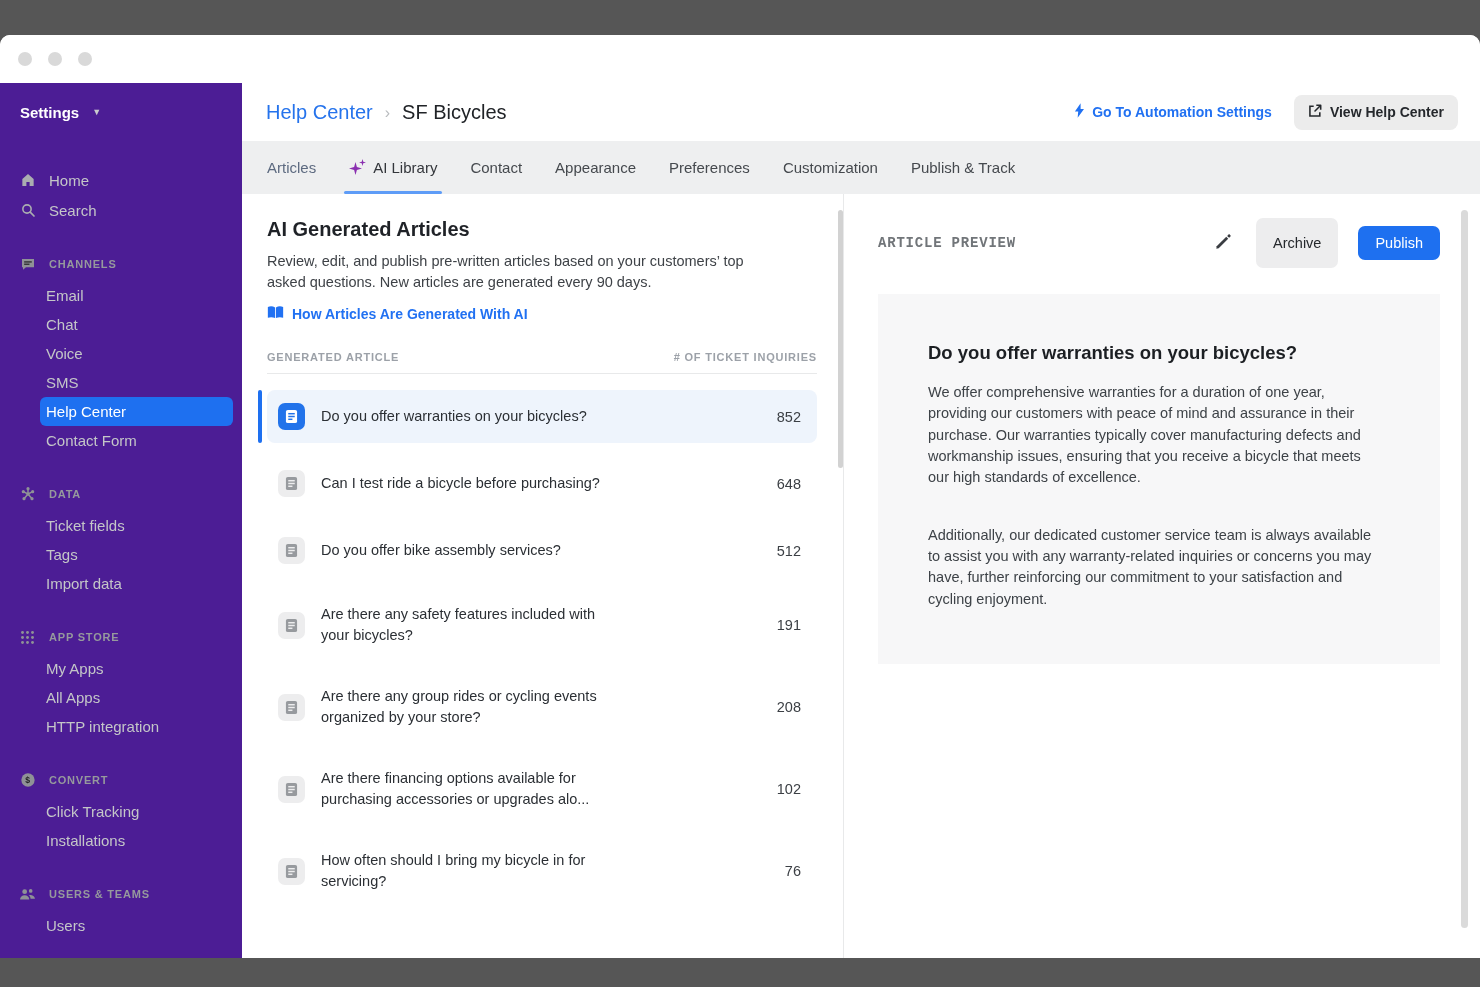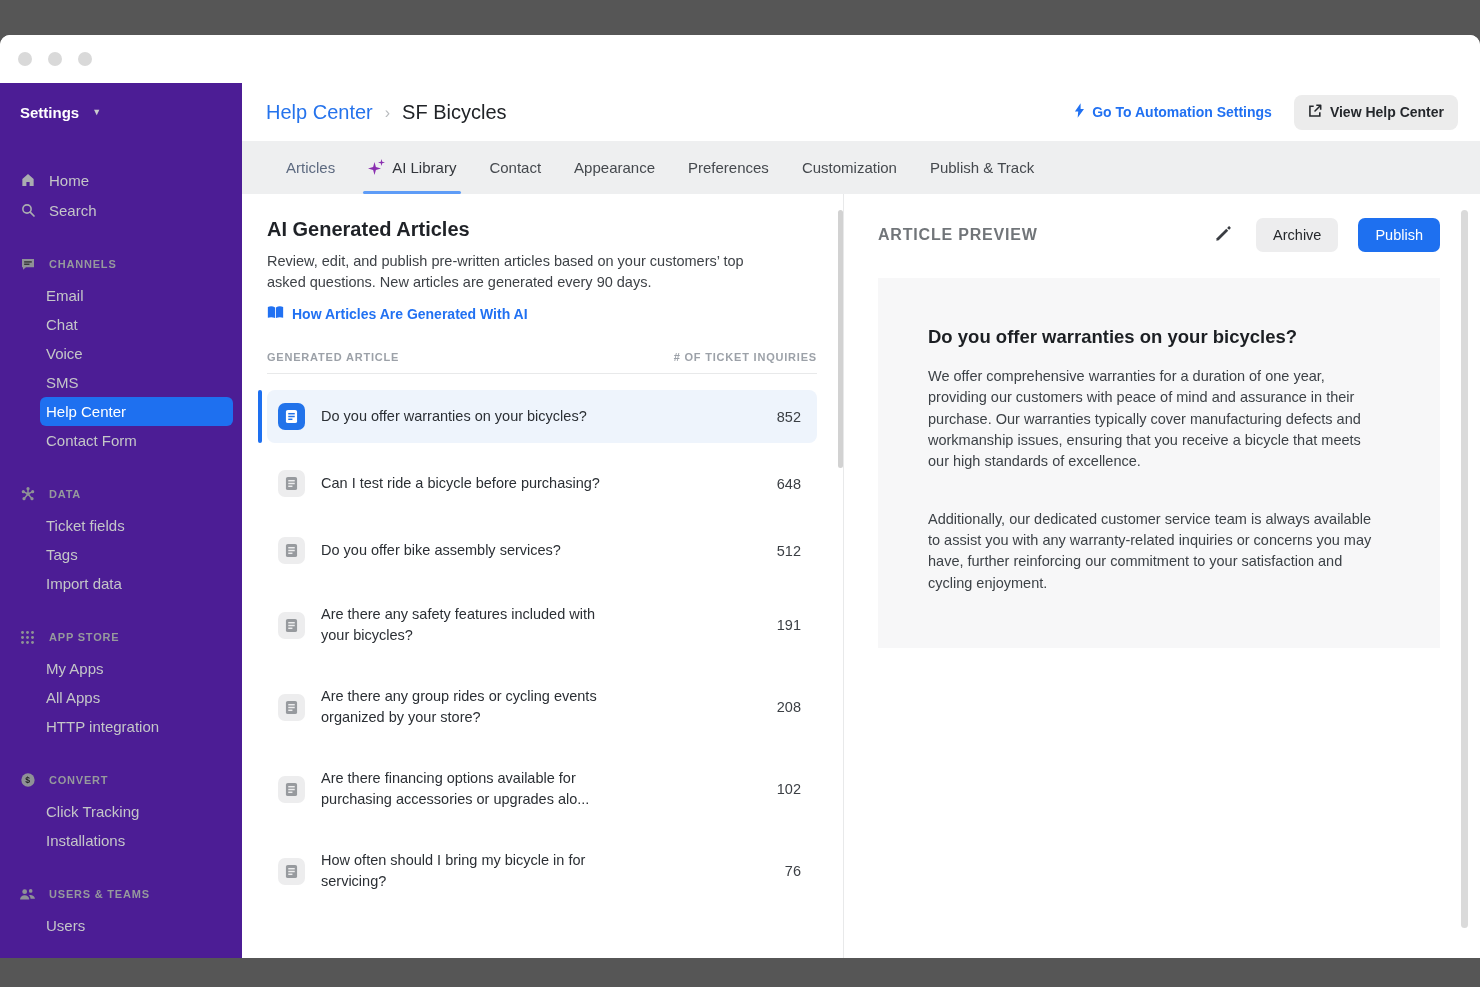--- a/index.html
+++ b/index.html
@@ -46,21 +46,21 @@
   .automation-link { display:flex; align-items:center; gap:7px; color:#2171f2; font-size:14px; font-weight:600; cursor:pointer; }
   .btn-gray {
     display:flex; align-items:center; gap:8px; background:#ececec; border:none; border-radius:8px;
     padding:9px 14px; font-size:14px; font-weight:600; color:#25282c; cursor:pointer;
     font-family:inherit;
   }
 
   
   .tabbar { height:53px; background:#eeeff0; display:flex; align-items:stretch; padding-left:25px; gap:33px; }
   .tab { display:flex; align-items:center; gap:7px; font-size:15px; color:#45494e; cursor:pointer; position:relative; }
-  .tab.muted { color:#5d6a80;margin-left:19px; }
+  .tab.muted { color:#5d6a80; }
   .tab.active { color:#33363b; }
   .tab.active::after { content:""; position:absolute; left:-5px; right:-5px; bottom:0; height:3px; border-radius:2px; background:#5e9cf7; }
 
   
   .main { flex:1; display:flex; min-height:0; }
   .list-panel { width:601px; flex-shrink:0; padding:24px 26px 0 25px; }
   .page-title { font-size:20px; font-weight:700; color:#1f2227; }
   .page-desc { margin-top:10px; font-size:14.5px; line-height:1.45; color:#3e4247; width:515px; }
   .how-link { margin-top:12px; display:flex; align-items:center; gap:8px; color:#2171f2; font-size:14px; font-weight:600; cursor:pointer; }
 
@@ -72,24 +72,24 @@
   .row.selected { background:#eef4fc; }
   .row.selected::before { content:""; position:absolute; left:-9px; top:0; bottom:0; width:4px; border-radius:3px; background:#1e70f0; }
   .doc-badge { width:27px; height:27px; border-radius:7px; background:#ededee; display:flex; align-items:center; justify-content:center; flex-shrink:0; }
   .row.selected .doc-badge { background:#2273ea; }
   .row-title { font-size:14.5px; line-height:1.45; color:#2b2f34; max-width:288px; }
   .row-count { margin-left:auto; font-size:14.5px; color:#3b3f44; }
 
   
   .preview-panel { flex:1; border-left:1px solid #e8e9ea; padding:24px 40px 0 34px; min-width:0; }
   .preview-header { display:flex; align-items:center; }
-  .preview-label { font-size:16px; font-weight:700; letter-spacing:.8px; color:#717579; }
+  .preview-label { font-size:14px; font-weight:700; letter-spacing:.8px; color:#717579;font-family:Liberation Mono, monospace; }
   .preview-actions { margin-left:auto; display:flex; align-items:center; gap:20px; }
   .icon-btn { background:none; border:none; cursor:pointer; display:flex; padding:4px; }
-  .btn-archive { background:#ededee; border:none; border-radius:7px; padding:9px 17px; font-size:14.5px; font-weight:500; color:#25282c; cursor:pointer; font-family:inherit; }
+  .btn-archive { background:#ededee; border:none; border-radius:7px; padding:17px 17px; font-size:14.5px; font-weight:500; color:#25282c; cursor:pointer; font-family:inherit; }
   .btn-publish { background:#1e70f0; border:none; border-radius:7px; padding:9px 17px; font-size:14.5px; font-weight:500; color:#ffffff; cursor:pointer; font-family:inherit; }
 
   .article-card { margin-top:26px; background:#f7f7f8; padding:48px 60px 54px 50px; }
   .article-title { font-size:18.5px; font-weight:700; color:#1c1f23; margin-bottom:18px; }
   .article-card p { font-size:14.5px; line-height:1.47; color:#3d4247; margin-bottom:36px; max-width:455px; }
   .article-card p:last-child { margin-bottom:0; }
 
   
   .page-scrollbar { position:absolute; right:12px; top:210px; width:7px; height:718px; border-radius:4px; background:#dadada; }
   .list-scrollbar { position:absolute; left:838px; top:210px; width:5px; height:258px; border-radius:3px; background:#d2d2d2; }

